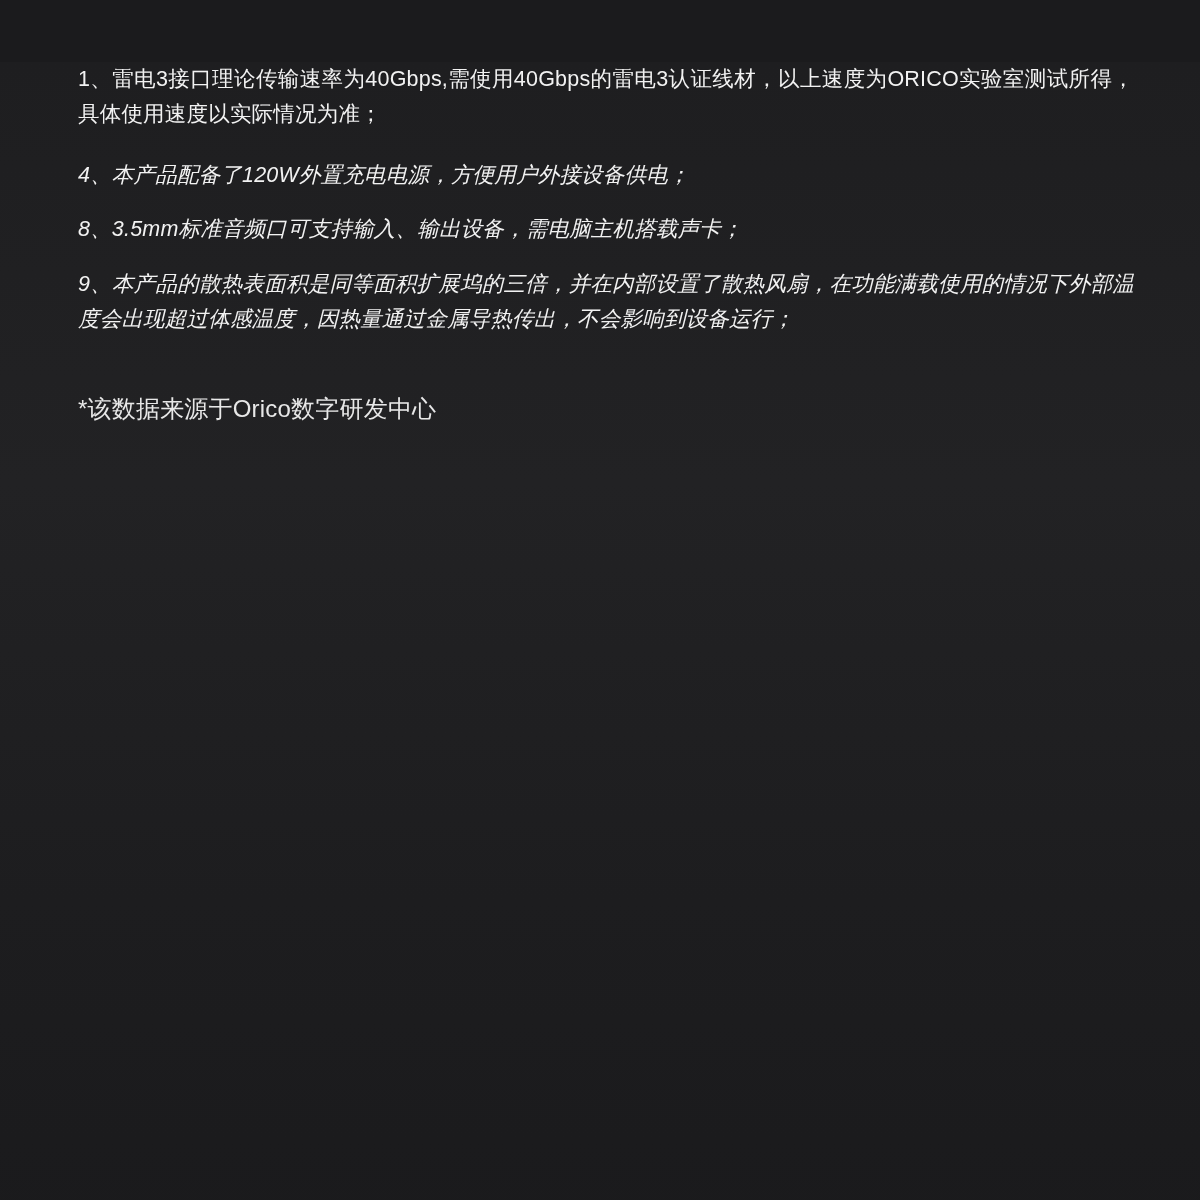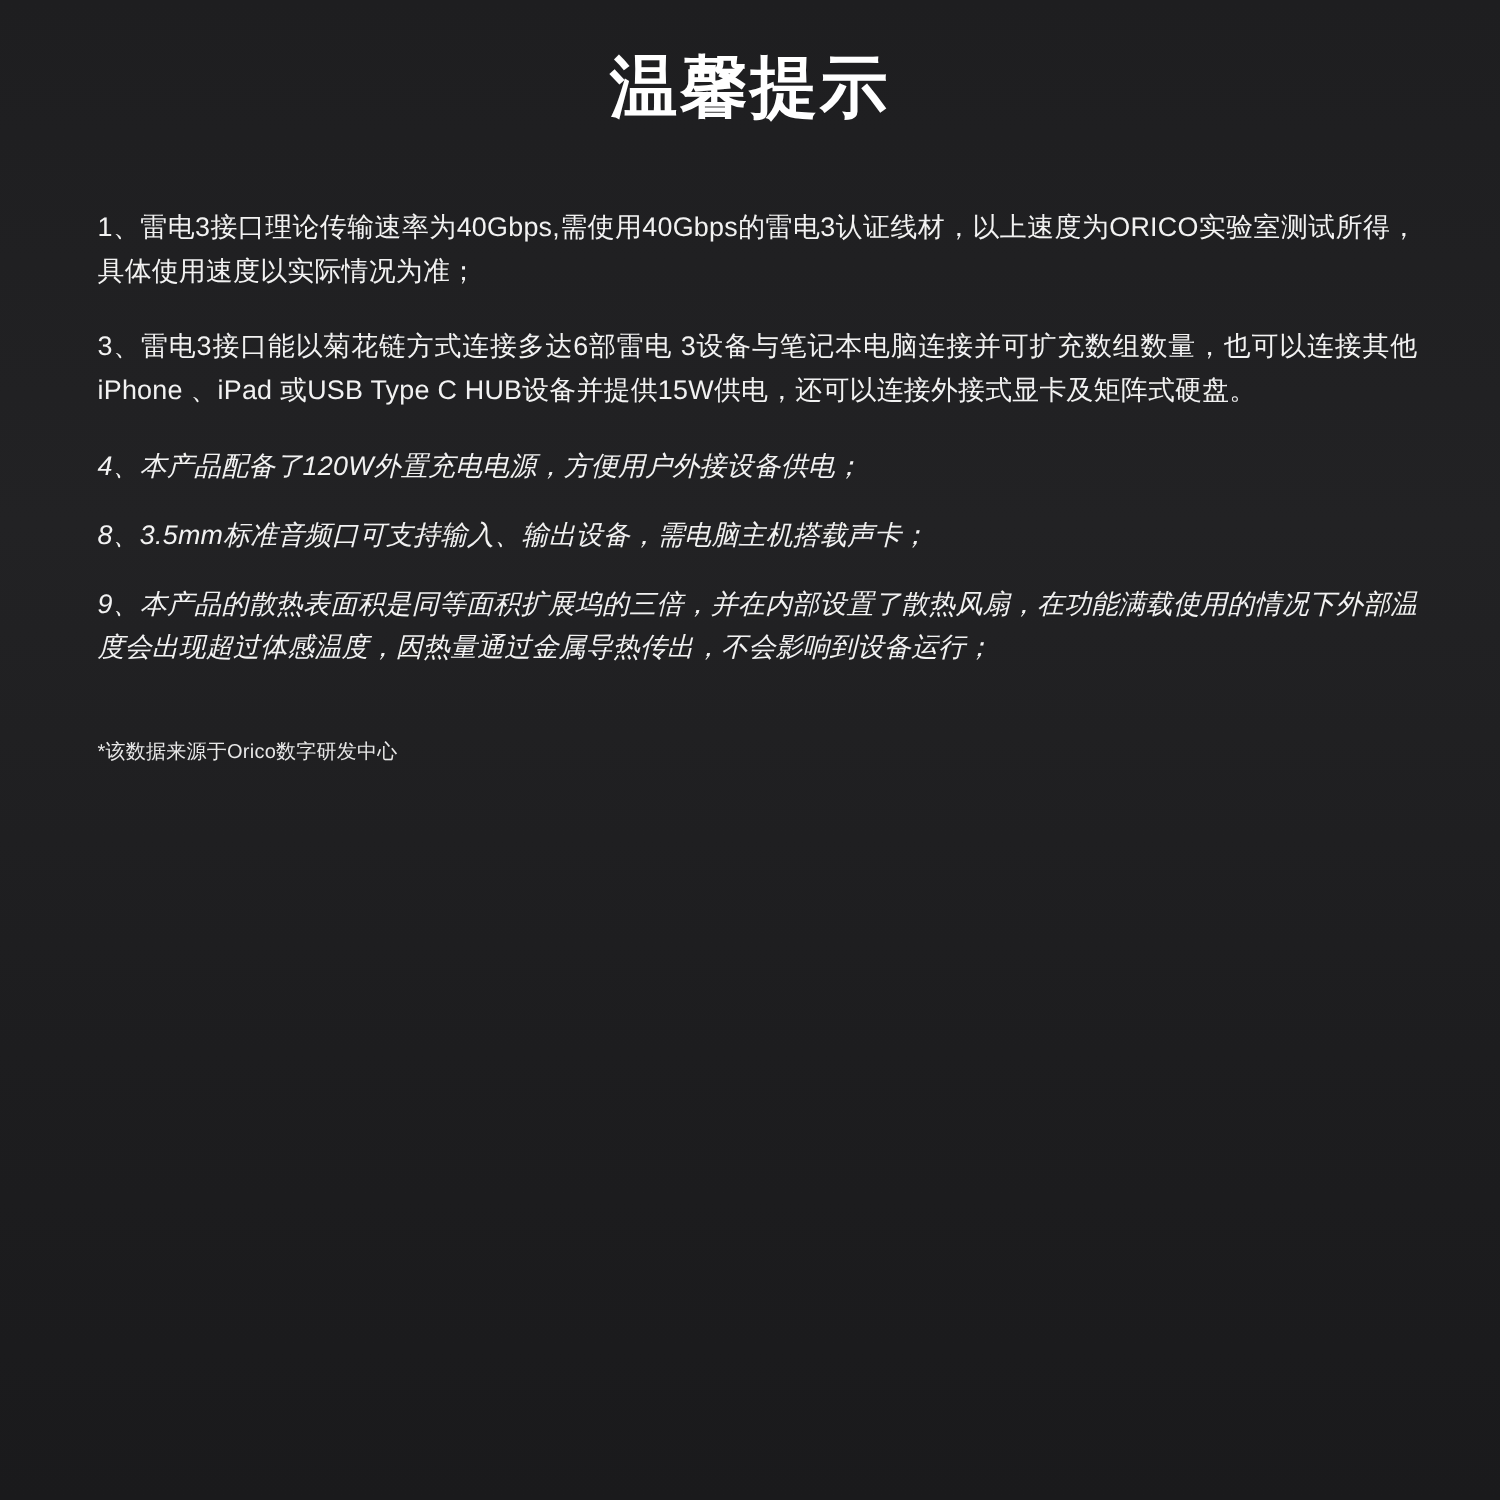--- a/index.html
+++ b/index.html
@@ -43,36 +43,34 @@
     text-align: justify;
     letter-spacing: 0.2px;
     font-weight: 300;
   }
   .note.tight {
     margin-bottom: 20px;
     font-style: italic;
   }
   .footnote {
     margin-top: 56px;
-    font-size: 16px;
+    font-size: 24px;
     color: #e8e8e8;
     font-weight: 300;
     letter-spacing: 0.2px;
   }
 </style>
 </head>
 <body>
 
 <div class="page">
 
-  <h1 class="page-title">温馨提示</h1>
 
   <div class="content">
     <p class="note">1、雷电3接口理论传输速率为40Gbps,需使用40Gbps的雷电3认证线材，以上速度为ORICO实验室测试所得，具体使用速度以实际情况为准；</p>
-    <p class="note">3、雷电3接口能以菊花链方式连接多达6部雷电 3设备与笔记本电脑连接并可扩充数组数量，也可以连接其他iPhone 、iPad 或USB Type C HUB设备并提供15W供电，还可以连接外接式显卡及矩阵式硬盘。</p>
     <p class="note tight">4、本产品配备了120W外置充电电源，方便用户外接设备供电；</p>
     <p class="note tight">8、3.5mm标准音频口可支持输入、输出设备，需电脑主机搭载声卡；</p>
     <p class="note tight">9、本产品的散热表面积是同等面积扩展坞的三倍，并在内部设置了散热风扇，在功能满载使用的情况下外部温度会出现超过体感温度，因热量通过金属导热传出，不会影响到设备运行；</p>
 
     <div class="footnote">*该数据来源于Orico数字研发中心</div>
   </div>
 
 </div>
 
 </body></html>

